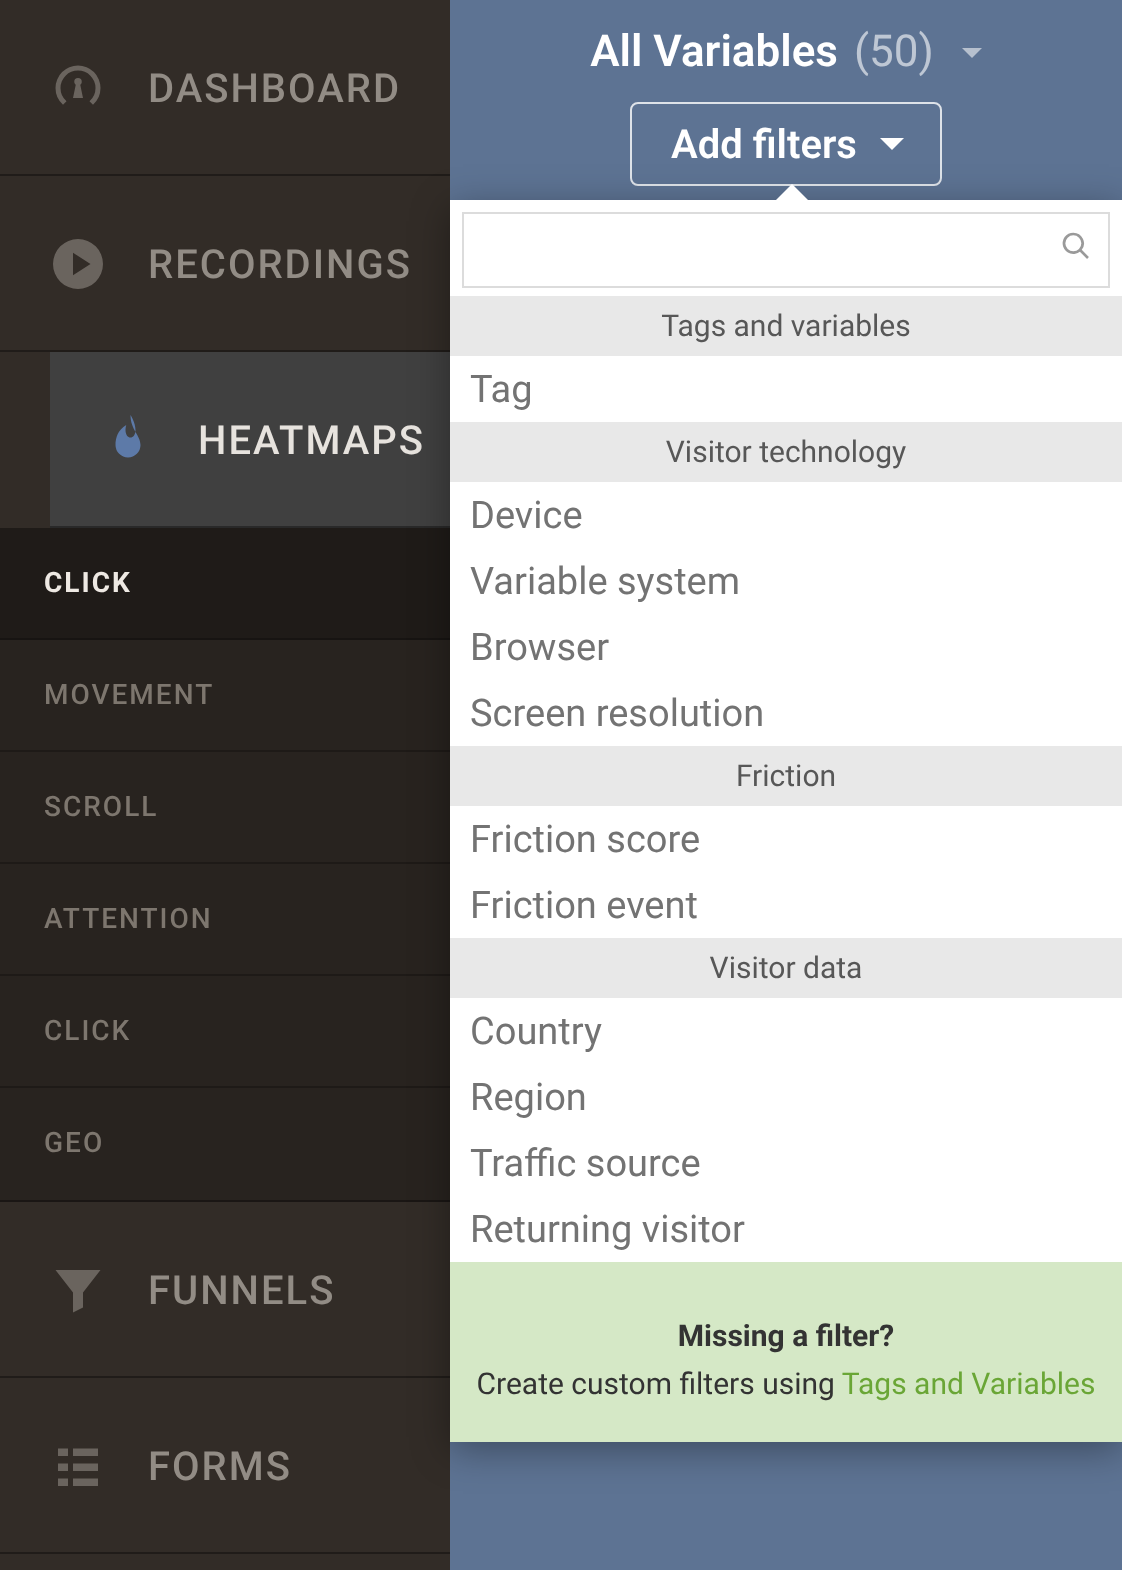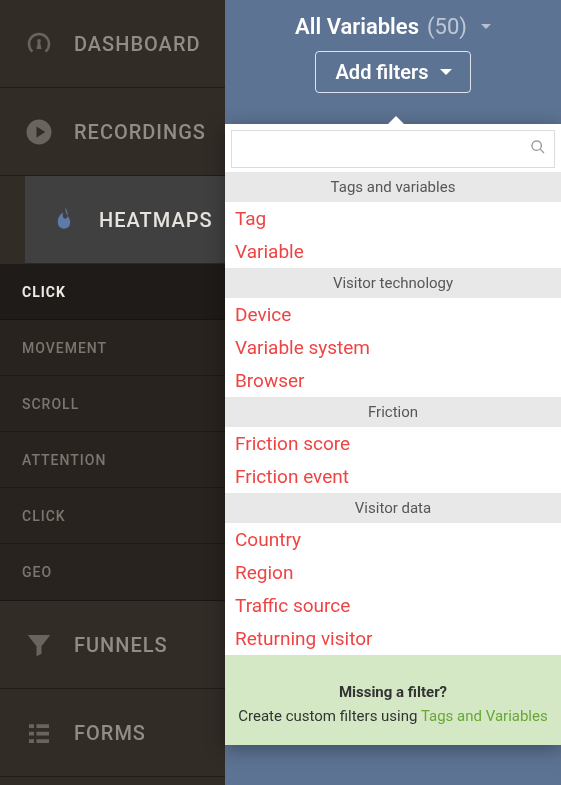--- a/index.html
+++ b/index.html
@@ -130,21 +130,21 @@
     width: 0; height: 0;
     border-left: 6px solid transparent;
     border-right: 6px solid transparent;
     border-top: 6px solid #fff;
   }
 
   
   .dropdown {
     position: absolute;
     left: 0px;
-    top: 124px;
+    top: 100px;
     width: 336px;
     background: #fff;
     box-shadow: 0 4px 18px rgba(0,0,0,0.35);
     display: flex;
     flex-direction: column;
   }
   .dropdown::before {
     content: "";
     position: absolute;
     top: -8px;
@@ -173,21 +173,21 @@
     width: 16px; height: 16px; fill: #9a9a9a;
   }
   .section-header {
     background: #e8e8e8;
     color: #575757;
     font-size: 15px;
     text-align: center;
     padding: 6px 0;
   }
   .filter-item {
-    color: #ef4444;
+    color: #737373;
     font-size: 19px;
     padding: 5px 10px;
     cursor: pointer;
   }
   .dropdown-footer {
     background: #d5e8c6;
     text-align: center;
     padding: 28px 8px 20px 8px;
     color: #333;
     font-size: 15px;
@@ -297,26 +297,26 @@
         <input type="text" placeholder="" style="">
         <span class="search-ic">
           <svg viewBox="0 0 24 24">
               <path d="M10 2a8 8 0 1 0 4.9 14.3l5.4 5.4 1.4-1.4-5.4-5.4A8 8 0 0 0 10 2zm0 2a6 6 0 1 1 0 12 6 6 0 0 1 0-12z"></path>
             </svg>
         </span>
       </div>
 
       <div class="section-header">Tags and variables</div>
       <div class="filter-item">Tag</div>
-      <div class="filter-item">Variable</div>
 
       <div class="section-header">Visitor technology</div>
       <div class="filter-item">Device</div>
       <div class="filter-item">Variable system</div>
       <div class="filter-item">Browser</div>
+      <div class="filter-item">Screen resolution</div>
 
       <div class="section-header">Friction</div>
       <div class="filter-item">Friction score</div>
       <div class="filter-item">Friction event</div>
 
       <div class="section-header">Visitor data</div>
       <div class="filter-item">Country</div>
       <div class="filter-item">Region</div>
       <div class="filter-item">Traffic source</div>
       <div class="filter-item">Returning visitor</div>

